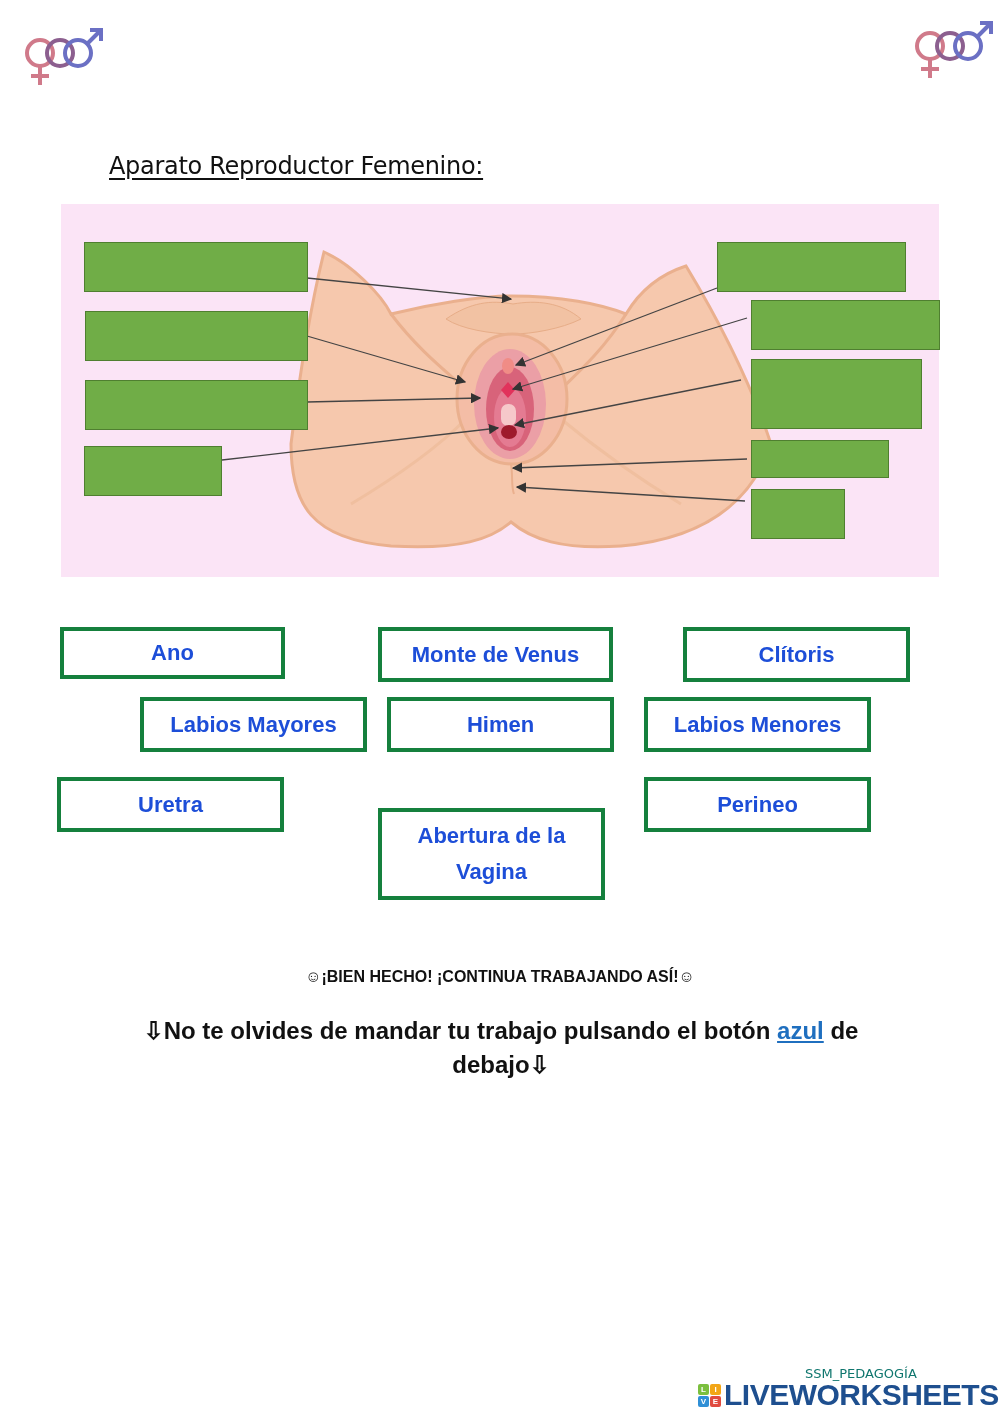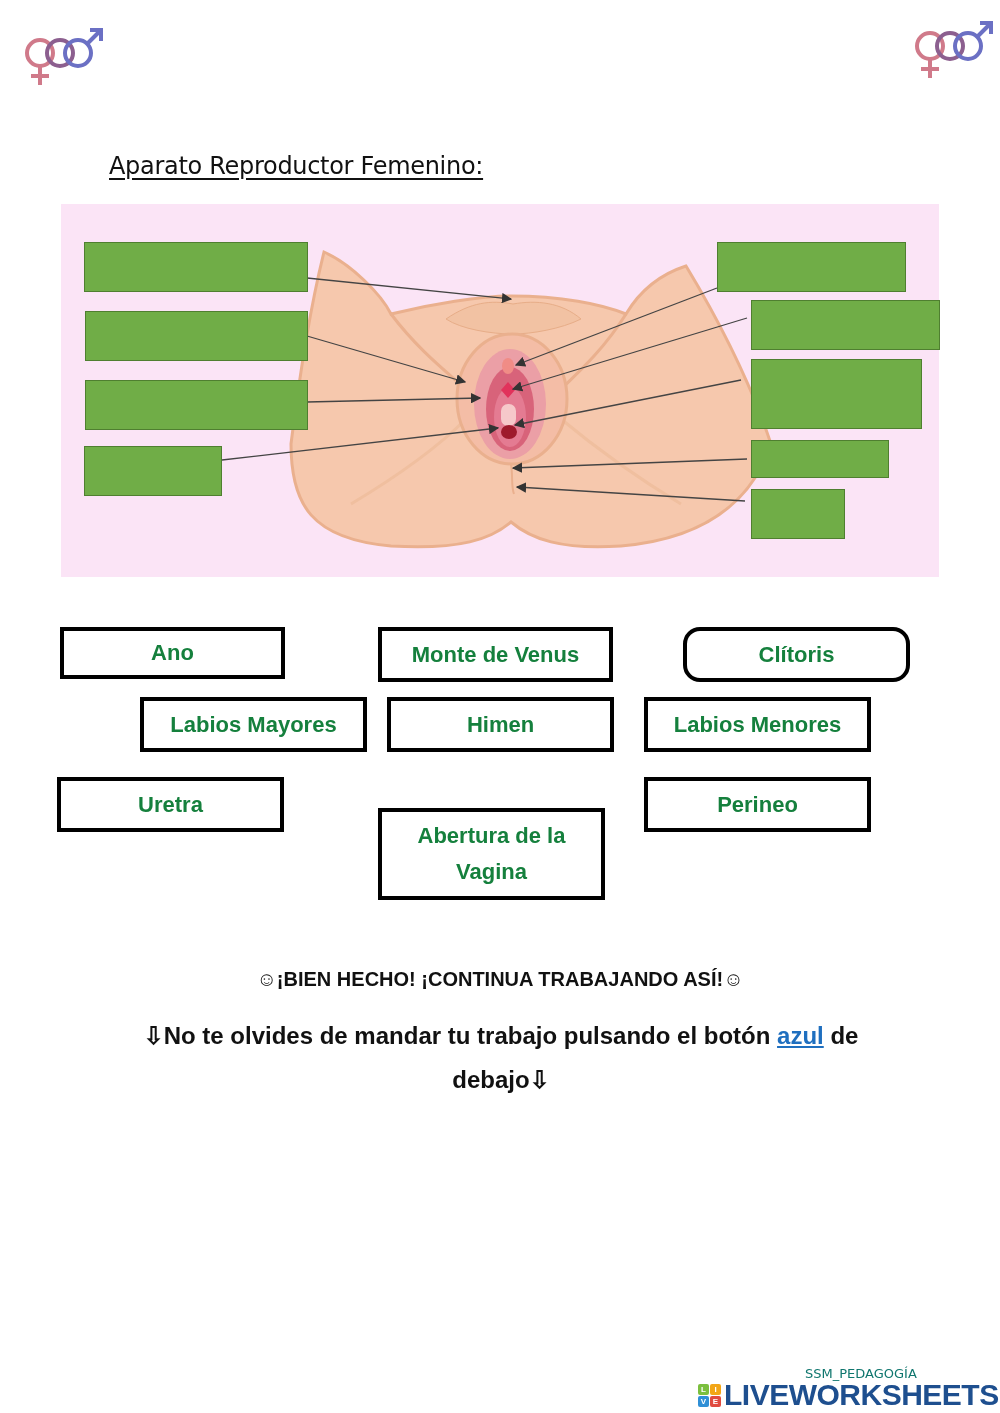--- a/index.html
+++ b/index.html
@@ -1,23 +1,23 @@
 <!DOCTYPE html>
 <html><head>
   <meta charset="utf-8">
   <style>
     html, body { margin:0; padding:0; }
     body { width:1000px; height:1413px; background:#ffffff; position:relative; overflow:hidden; font-family:"Liberation Sans", sans-serif; }
     .logo-symbol { position:absolute; width:90px; height:70px; }
     .page-title { position:absolute; left:61px; top:152px; font-family:"DejaVu Sans", sans-serif; font-size:24px; color:#111; text-decoration:underline; text-underline-offset:4px; letter-spacing:-0.3px;margin-left:48px; }
     .diagram { position:absolute; left:61px; top:204px; width:878px; height:373px; background:#fbe4f6; overflow:visible; }
     .drop-box { position:absolute; background:#70ad47; border:1.5px solid #4f7f30; box-sizing:border-box; cursor:pointer; }
-    .word { position:absolute; background:#fff; border:4px solid #000000; box-sizing:border-box; display:flex; align-items:center; justify-content:center; text-align:center; font-family:"Liberation Sans", sans-serif; font-weight:bold; font-size:22px; color:#15803d; cursor:grab; line-height:36px; }
-    .msg1 { position:absolute; left:0; width:1000px; top:968px; text-align:center; font-family:"Liberation Sans", sans-serif; font-weight:bold; font-size:20px; color:#111; }
-    .msg2 { position:absolute; left:95px; width:812px; top:1014px; text-align:center; font-family:"Liberation Sans", sans-serif; font-weight:bold; font-size:24px; line-height:44px; color:#111; }
+    .word { position:absolute; background:#fff; border:4px solid #15803d; box-sizing:border-box; display:flex; align-items:center; justify-content:center; text-align:center; font-family:"Liberation Sans", sans-serif; font-weight:bold; font-size:22px; color:#1d4ed8; cursor:grab; line-height:36px; }
+    .msg1 { position:absolute; left:0; width:1000px; top:968px; text-align:center; font-family:"Liberation Sans", sans-serif; font-weight:bold; font-size:16px; color:#111; }
+    .msg2 { position:absolute; left:95px; width:812px; top:1014px; text-align:center; font-family:"Liberation Sans", sans-serif; font-weight:bold; font-size:24px; line-height:34px; color:#111; }
     .azul { color:#1f6fbf; text-decoration:underline; }
     .author { position:absolute; left:805px; top:1366px; font-family:"DejaVu Sans", sans-serif; font-size:13px; color:#0f766e; }
     .lw-brand { position:absolute; left:698px; top:1378px; display:flex; align-items:center; }
     .lw-grid { display:grid; grid-template-columns:11px 11px; grid-template-rows:11px 11px; gap:1px; margin-right:3px; }
     .lw-grid span { font-size:8px; font-weight:bold; color:#fff; display:flex; align-items:center; justify-content:center; border-radius:2px; font-family:"Liberation Sans", sans-serif; }
     .lw-text { font-family:"Liberation Sans", sans-serif; font-weight:bold; font-size:30px; color:#1e4f8f; letter-spacing:-0.5px; }
   </style>
 </head>
 <body>
 
@@ -93,21 +93,21 @@
 
   <div class="drop-box" style="left:656px;top:38px;width:189px;height:50px;"></div>
   <div class="drop-box" style="left:690px;top:96px;width:189px;height:50px;"></div>
   <div class="drop-box" style="left:690px;top:155px;width:171px;height:70px;"></div>
   <div class="drop-box" style="left:690px;top:236px;width:138px;height:38px;"></div>
   <div class="drop-box" style="left:690px;top:285px;width:94px;height:50px;"></div>
 </div>
 
 <div class="word" style="left:60px;top:627px;width:225px;height:52px;">Ano</div>
 <div class="word" style="left:378px;top:627px;width:235px;height:55px;text-align:right;">Monte de Venus</div>
-<div class="word" style="left:683px;top:627px;width:227px;height:55px;border-radius:17px;">Clítoris</div>
+<div class="word" style="left:683px;top:627px;width:227px;height:55px;">Clítoris</div>
 <div class="word" style="left:128px;top:697px;width:227px;height:55px;margin-left:12px;">Labios Mayores</div>
 <div class="word" style="left:387px;top:697px;width:227px;height:55px;">Himen</div>
 <div class="word" style="left:644px;top:697px;width:227px;height:55px;">Labios Menores</div>
 <div class="word" style="left:57px;top:777px;width:227px;height:55px;">Uretra</div>
 <div class="word" style="left:378px;top:776px;width:227px;height:92px;padding:0 20px;margin-top:32px;">Abertura de la Vagina</div>
 <div class="word" style="left:644px;top:777px;width:227px;height:55px;">Perineo</div>
 
 <div class="msg1">☺¡BIEN HECHO! ¡CONTINUA TRABAJANDO ASÍ!☺</div>
 <div class="msg2"><span>⇩No te olvides de mandar tu trabajo pulsando el botón </span><span class="azul">azul</span><span> de debajo⇩</span></div>
 

